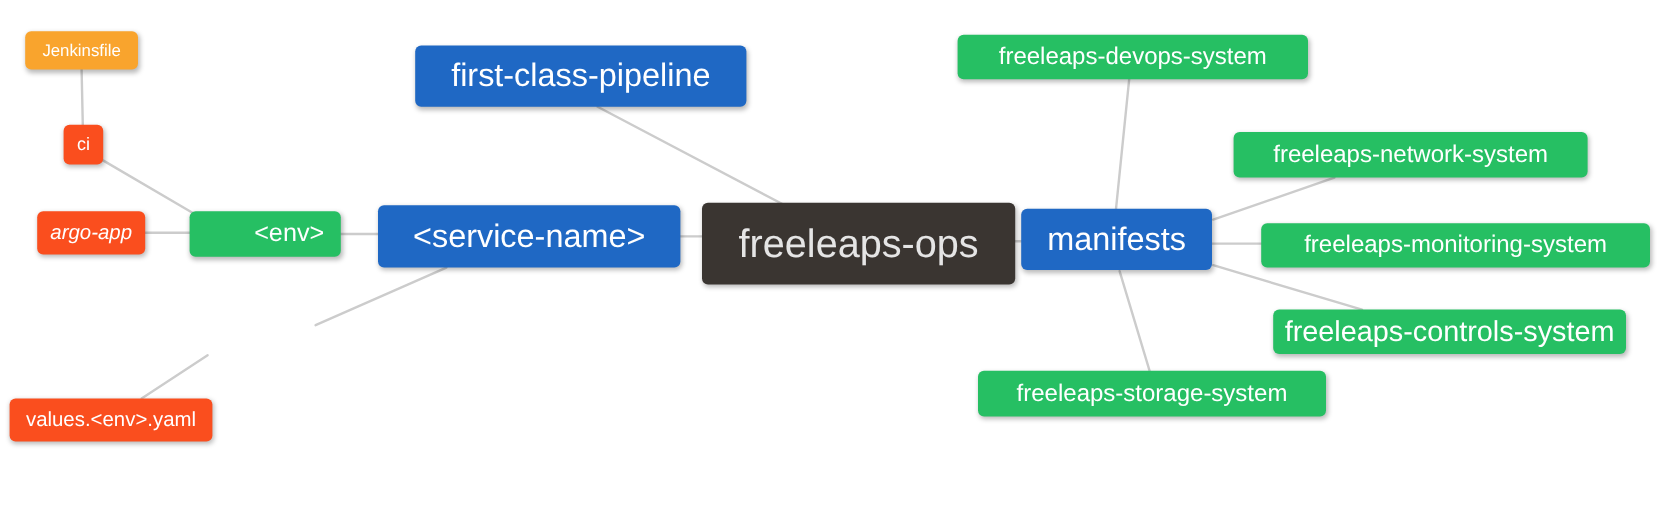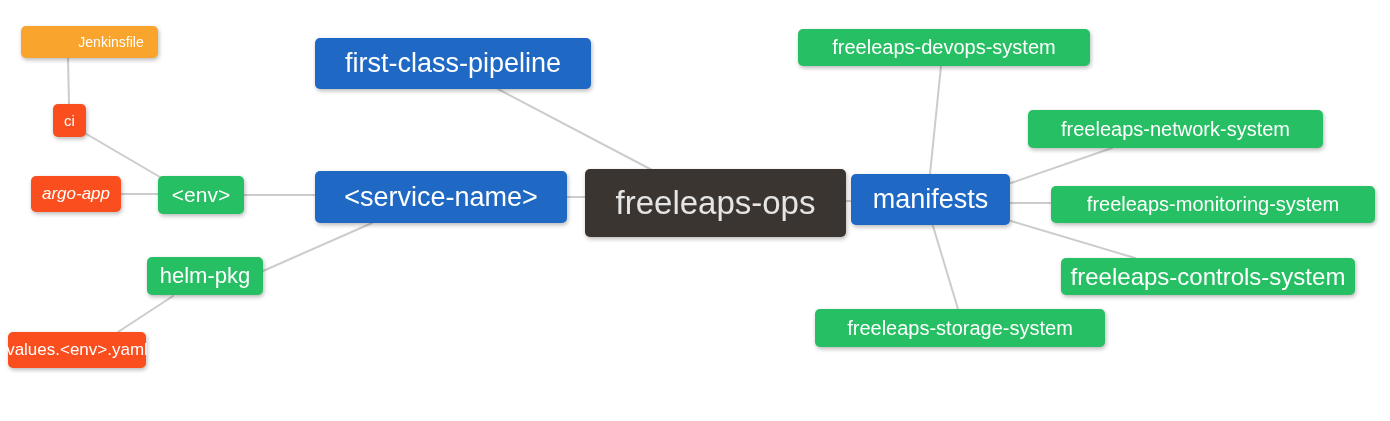--- a/index.html
+++ b/index.html
@@ -36,23 +36,23 @@
     border-radius: 5px;
     box-shadow: 1px 2px 4px rgba(0,0,0,0.28);
     white-space: nowrap;
     cursor: pointer;
     user-select: none;
   }
   
   .p0  { left: 21px;   top: 26px;  width: 94px;  height: 32px; font-size: 14px; }
   .p1  { left: 53px;   top: 104px; width: 33px;  height: 33px; font-size: 15px; }
   .p2  { left: 31px;   top: 176px; width: 90px;  height: 36px; font-size: 17px; }
-  .p3  { left: 158px;  top: 176px; width: 86px;  height: 38px; font-size: 21px; }
+  .p3  { left: 158px;  top: 176px; width: 86px;  height: 38px; font-size: 21px; padding-left: 40px; }
   .p4  { left: 147px;  top: 257px; width: 116px; height: 38px; font-size: 22px; }
-  .p5  { left: 8px;    top: 332px; width: 138px; height: 36px; font-size: 17px; }
+  .p5  { left: 8px;    top: 332px; width: 169px; height: 36px; font-size: 17px; }
   .p6  { left: 315px;  top: 38px;  width: 276px; height: 51px; font-size: 27px; }
   .p7  { left: 315px;  top: 171px; width: 252px; height: 52px; font-size: 27px; }
   .p8  { left: 585px;  top: 169px; width: 261px; height: 68px; font-size: 33px; }
   .p9  { left: 851px;  top: 174px; width: 159px; height: 51px; font-size: 27px; }
   .p10 { left: 798px;  top: 29px;  width: 292px; height: 37px; font-size: 20px; }
   .p11 { left: 1028px; top: 110px; width: 295px; height: 38px; font-size: 20px; }
   .p12 { left: 1051px; top: 186px; width: 324px; height: 37px; font-size: 20px; }
   .p13 { left: 1061px; top: 258px; width: 294px; height: 37px; font-size: 24px; }
   .p14 { left: 815px;  top: 309px; width: 290px; height: 38px; font-size: 20px; }
 </style>
@@ -71,27 +71,26 @@
     <line class="edge" x1="498" y1="89" x2="652" y2="170" stroke="#cccccc"></line>
     <line class="edge" x1="566" y1="197" x2="585" y2="197" stroke="#cccccc"></line>
     <line class="edge" x1="846" y1="201" x2="851" y2="201" stroke="#cccccc"></line>
     <line class="edge" x1="930" y1="174" x2="941" y2="66" stroke="#cccccc"></line>
     <line class="edge" x1="1011" y1="183" x2="1112" y2="148" stroke="#cccccc"></line>
     <line class="edge" x1="1010" y1="203" x2="1051" y2="203" stroke="#cccccc"></line>
     <line class="edge" x1="1011" y1="221" x2="1135" y2="258" stroke="#cccccc"></line>
     <line class="edge" x1="933" y1="226" x2="958" y2="309" stroke="#cccccc"></line>
   </svg>
 
-  <div class="node p0" style="background-color: rgb(249, 164, 45); color: rgb(255, 255, 255); padding-left: 43px;">Jenkinsfile</div>
+  <div class="node p0" style="background-color: rgb(249, 164, 45); color: rgb(255, 255, 255);">Jenkinsfile</div>
   <div class="node p1" style="background-color: rgb(250, 78, 30); color: rgb(255, 255, 255);">ci</div>
   <div class="node p2" style="background-color: rgb(250, 78, 30); color: rgb(255, 255, 255); font-style: italic;">argo-app</div>
   <div class="node p3" style="background-color: rgb(38, 191, 99); color: rgb(255, 255, 255);">&lt;env&gt;</div>
-  <div class="node p4" style="background-color: rgb(38, 191, 99); color: rgb(255, 255, 255);">helm-pkg</div>
   <div class="node p5" style="background-color: rgb(250, 78, 30); color: rgb(255, 255, 255);">values.&lt;env&gt;.yaml</div>
-  <div class="node p6" style="background-color: rgb(31, 104, 196); color: rgb(255, 255, 255);">first-class-pipeline</div>
+  <div class="node p6" style="background-color: rgb(31, 104, 196); color: rgb(255, 255, 255); margin-left: 31px;">first-class-pipeline</div>
   <div class="node p7" style="background-color: rgb(31, 104, 196); color: rgb(255, 255, 255);">&lt;service-name&gt;</div>
   <div class="node p8" style="background-color: rgb(58, 53, 49); color: #e5e5e5;">freeleaps-ops</div>
   <div class="node p9" style="background-color: rgb(31, 104, 196); color: rgb(255, 255, 255);">manifests</div>
   <div class="node p10" style="background-color: rgb(38, 191, 99); color: rgb(255, 255, 255);">freeleaps-devops-system</div>
   <div class="node p11" style="background-color: rgb(38, 191, 99); color: rgb(255, 255, 255);">freeleaps-network-system</div>
   <div class="node p12" style="background-color: rgb(38, 191, 99); color: rgb(255, 255, 255);">freeleaps-monitoring-system</div>
   <div class="node p13" style="background-color: rgb(38, 191, 99); color: rgb(255, 255, 255);">freeleaps-controls-system</div>
   <div class="node p14" style="background-color: rgb(38, 191, 99); color: rgb(255, 255, 255);">freeleaps-storage-system</div>
 
 </div>

